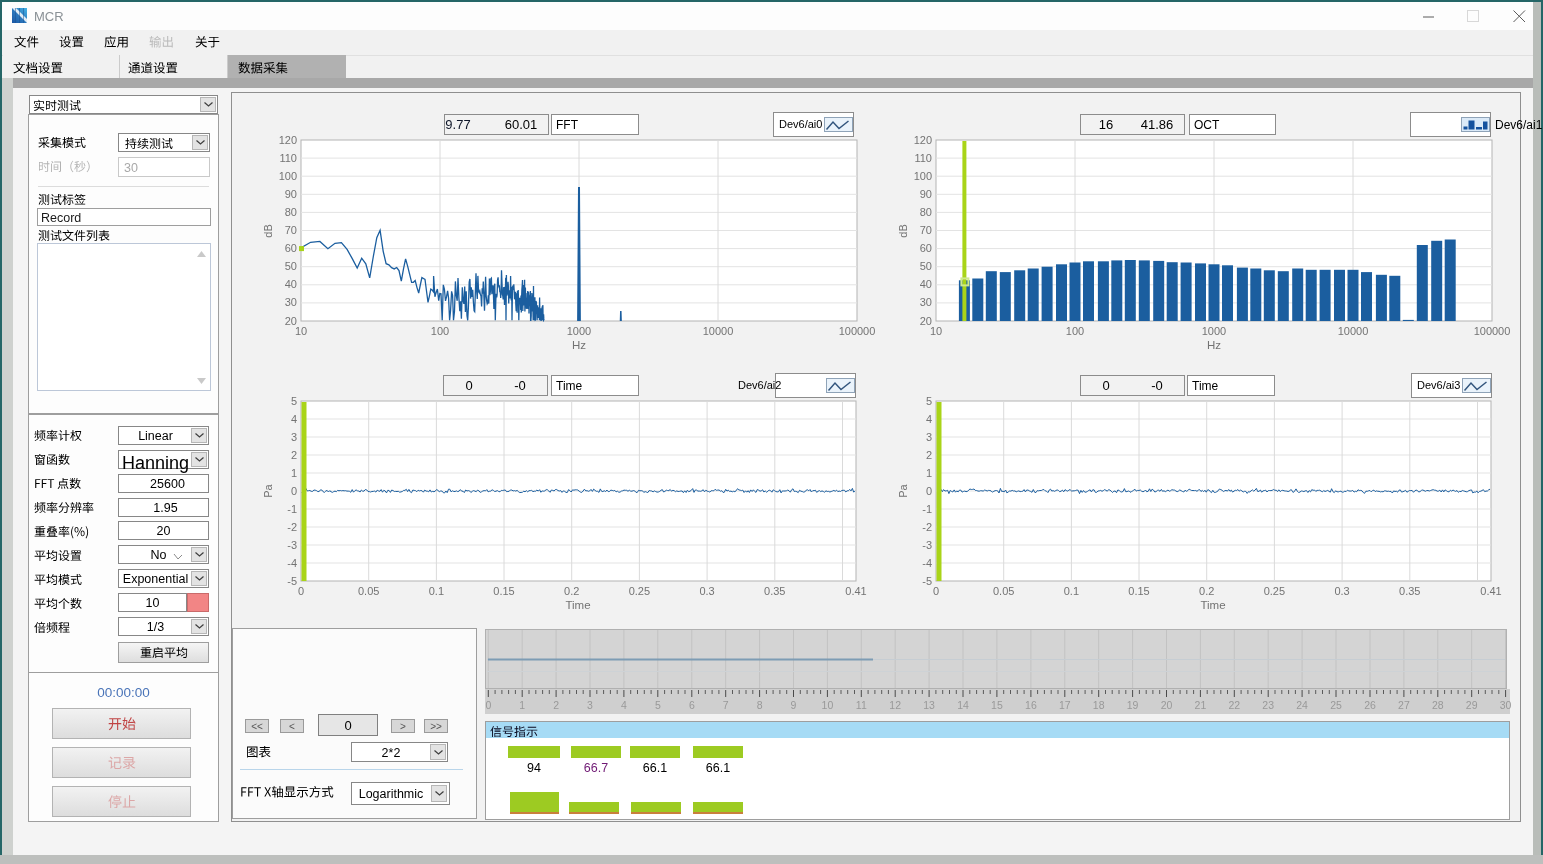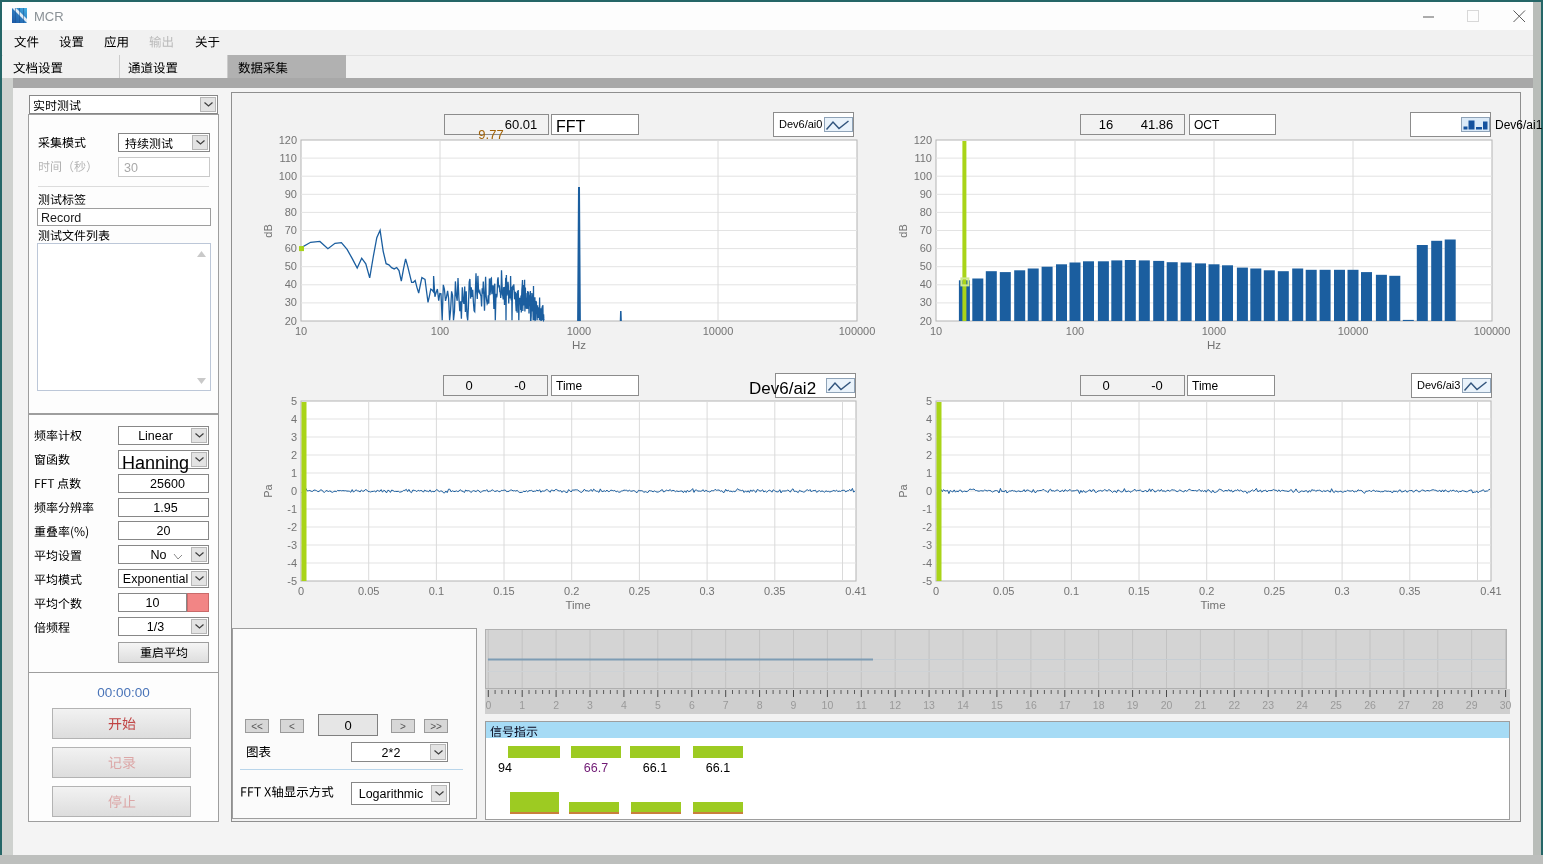--- a/index.html
+++ b/index.html
@@ -218,24 +218,24 @@
     <text x="460.0" y="202" font-size="11" fill="#737373" text-anchor="middle">10000</text>
     <text x="599.0" y="202" font-size="11" fill="#737373" text-anchor="middle">100000</text>
     <text x="321" y="216" font-size="11.5" fill="#737373" text-anchor="middle">Hz</text>
     <text x="14" y="98" font-size="11" fill="#737373" text-anchor="middle" transform="rotate(-90 14 98)">dB</text>
     <polyline points="41.6,115.6 52.6,109.3 61.9,108.4 69.9,115.7 77.0,110.3 83.4,109.7 89.1,116.4 94.4,125.9 99.2,135.0 103.7,125.2 107.8,130.8 111.7,144.8 115.4,123.0 118.8,104.7 122.1,97.3 125.2,118.3 128.1,130.7 130.9,131.8 133.6,134.7 136.2,135.9 138.7,134.5 141.0,137.6 143.3,148.2 145.5,135.8 147.6,125.9 149.7,133.4 151.6,141.1 153.6,149.4 155.4,149.3 157.2,147.5 159.0,154.6 160.7,160.0 162.3,152.0 163.9,144.6 165.5,145.5 167.0,146.5 168.5,158.0 170.0,169.4 171.4,163.1 172.8,156.1 174.1,157.0 175.5,158.8 175.6,143.1 176.9,163.7 178.2,159.3 179.4,156.1 180.7,167.6 181.8,160.5 183.0,160.8 184.2,187.3 185.3,151.8 186.4,156.0 187.5,167.9 188.5,163.9 189.6,157.8 190.6,165.3 191.6,187.3 192.6,177.1 193.6,158.4 194.6,162.5 195.5,187.3 196.5,178.3 197.4,148.4 198.3,162.6 199.2,167.8 200.0,145.1 200.9,164.8 201.8,178.1 202.6,168.2 203.4,185.8 204.3,154.2 205.1,167.9 205.9,170.8 206.7,153.6 207.4,179.1 208.2,158.3 209.0,182.7 209.7,187.3 210.4,174.3 211.2,149.0 211.9,146.0 212.6,165.6 213.3,154.4 214.0,163.9 214.7,156.7 215.4,169.0 216.1,177.8 216.7,178.6 217.4,157.9 218.0,140.2 218.7,158.6 219.3,166.0 219.9,142.9 220.6,158.5 221.2,159.6 221.8,158.1 222.4,161.5 223.0,163.1 223.6,173.5 224.2,155.2 224.8,160.8 225.3,148.6 225.9,163.3 226.5,177.7 227.0,160.7 227.6,143.7 228.2,163.3 228.7,168.0 229.2,170.8 229.8,169.5 230.3,162.4 230.8,170.6 231.4,145.4 231.9,162.1 232.4,158.4 232.9,145.8 233.4,145.2 233.9,161.3 234.4,156.1 234.9,152.3 235.4,161.0 235.9,175.9 236.3,153.0 236.8,150.7 237.3,187.3 237.8,167.7 238.2,160.8 238.7,164.5 239.1,161.7 239.6,146.7 240.1,144.4 240.5,152.5 240.9,153.6 241.4,152.4 241.8,158.8 242.3,159.4 242.7,165.0 243.1,159.1 243.5,137.3 244.0,150.3 244.4,161.7 244.8,162.9 245.2,166.5 245.6,154.8 246.0,154.7 246.5,171.9 246.9,153.7 247.3,163.6 247.7,144.8 248.0,187.3 248.4,142.0 248.8,162.6 249.2,161.1 249.6,155.7 250.0,148.7 250.4,153.4 250.7,170.4 251.1,157.2 251.5,158.8 251.9,163.2 252.2,165.3 252.6,142.9 253.0,163.1 253.3,167.5 253.7,153.7 254.0,187.3 254.4,160.6 254.8,152.6 255.1,155.5 255.5,156.8 255.8,151.2 256.2,157.7 256.5,166.3 256.8,164.0 257.2,165.6 257.5,158.8 257.8,171.1 258.2,178.3 258.5,160.3 258.8,173.8 259.2,179.7 259.5,157.9 259.8,168.2 260.2,157.0 260.5,166.8 260.8,187.3 261.1,173.7 261.4,166.9 261.7,164.8 262.1,170.0 262.4,165.0 262.7,177.0 263.0,162.5 263.3,179.6 263.6,164.7 263.9,156.4 264.2,152.8 264.5,147.0 264.8,177.9 265.1,156.2 265.4,152.1 265.7,154.3 266.0,172.6 266.3,160.2 266.6,146.8 266.9,178.6 267.1,160.3 267.4,154.6 267.7,171.8 268.0,160.0 268.3,175.8 268.6,173.6 268.8,173.9 269.1,164.7 269.4,167.6 269.7,158.0 270.0,176.1 270.2,168.7 270.5,158.7 270.8,162.7 271.0,180.6 271.3,162.2 271.6,173.2 271.8,165.3 272.1,166.3 272.4,157.9 272.6,187.3 272.9,187.3 273.2,183.0 273.4,163.5 273.7,173.0 273.9,160.1 274.2,168.5 274.4,178.4 274.7,161.4 275.0,179.4 275.2,187.3 275.5,152.9 275.7,187.3 276.0,166.8 276.2,164.2 276.4,171.9 276.7,187.3 276.9,164.3 277.2,187.3 277.4,187.2 277.7,178.3 277.9,167.9 278.1,172.8 278.4,168.4 278.6,180.5 278.9,178.3 279.1,187.3 279.3,180.4 279.6,172.2 279.8,180.9 280.0,174.0 280.3,184.2 280.5,184.7 280.7,179.2 281.0,181.7 281.2,174.7 281.4,187.3 281.6,164.5 281.9,183.1 282.1,183.3 282.3,187.3 282.5,181.3 282.8,175.3 283.0,187.3 283.2,187.3 283.4,175.5 283.6,183.6 283.9,187.3 284.1,173.6 284.3,182.1 284.5,187.3 284.7,172.3 284.9,172.7 285.1,186.9 285.4,187.3 285.6,181.3 285.8,185.4 286.0,187.3" stroke="#1b5e9f" stroke-width="1.3" fill="none"></polyline>
     <path d="M320.1 188 L321.0 54.1 L321.9 188" stroke="#1b5e9f" stroke-width="2" fill="none"></path>
     <path d="M362.5 188 L362.8 178.0 L363.1 188" stroke="#1b5e9f" stroke-width="1.5" fill="none"></path>
     <rect x="41.0" y="113.1" width="5" height="5" fill="#a9d418"></rect>
   </svg>
 <div style="position:absolute;left:444px;top:114px;width:105px;height:21px;background:#f2f2f2;border:1px solid #8c8c8c"></div>
-<div style="position:absolute;left:465px;top:118px;width:52px;font-size:13px;color:#a16207;line-height:1;text-align:center;margin-top:10px;">9.77</div>
+<div style="position:absolute;left:432px;top:118px;width:52px;font-size:13px;color:#0f172a;line-height:1;text-align:center;">9.77</div>
 <div style="position:absolute;left:494px;top:118px;width:54px;font-size:13px;color:#000;line-height:1;text-align:center;">60.01</div>
 <div style="position:absolute;left:551px;top:114px;width:88px;height:21px;background:#fff;border:1px solid #8c8c8c"></div>
-<div style="position:absolute;left:556px;top:119px;font-size:16px;color:#000;line-height:1;">FFT</div>
+<div style="position:absolute;left:556px;top:119px;font-size:12px;color:#000;line-height:1;">FFT</div>
 <div style="position:absolute;left:773px;top:112px;width:81px;height:25px;background:#fff;border:1px solid #8c8c8c"></div>
 <div style="position:absolute;left:779px;top:119px;font-size:11px;color:#000;line-height:1;">Dev6/ai0</div>
 <svg style="position:absolute;left:824px;top:117px" width="29" height="15">
     <rect x="0.5" y="0.5" width="28" height="14" fill="#eaf3fb" stroke="#8fa3b8"></rect>
     <path d="M2.5 12.5 L9 5 L15 11.5 L24.5 4" stroke="#33567e" stroke-width="1.5" fill="none"></path>
   </svg>
 <svg style="position:absolute;left:893px;top:133px;overflow:visible" width="612" height="222">
     <rect x="43" y="7" width="556" height="181" fill="#ffffff" stroke="#b3b3b3"></rect>
     <text x="39" y="191.5" font-size="11" fill="#737373" text-anchor="end">20</text>
     <line x1="43" y1="169.9" x2="599" y2="169.9" stroke="#e3e3e3"></line>
@@ -363,21 +363,21 @@
     <text x="14" y="97" font-size="11" fill="#737373" text-anchor="middle" transform="rotate(-90 14 97)">Pa</text>
     <polyline points="44.0,98.6 45.3,96.7 46.6,96.6 48.0,94.6 49.3,97.0 50.6,96.7 51.9,96.5 53.2,97.3 54.6,97.4 55.9,96.0 57.2,96.2 58.5,96.6 59.8,97.6 61.2,97.5 62.5,95.8 63.8,96.0 65.1,97.7 66.4,98.4 67.8,97.0 69.1,96.4 70.4,98.0 71.7,96.7 73.0,97.7 74.4,98.4 75.7,97.6 77.0,97.1 78.3,97.7 79.6,96.4 81.0,96.8 82.3,96.5 83.6,96.8 84.9,96.6 86.2,96.8 87.6,96.7 88.9,97.1 90.2,97.1 91.5,97.3 92.8,98.3 94.2,95.6 95.5,98.2 96.8,96.8 98.1,95.9 99.4,96.8 100.8,97.1 102.1,98.0 103.4,96.0 104.7,97.2 106.0,97.1 107.4,95.5 108.7,95.9 110.0,97.5 111.3,97.6 112.6,98.0 113.9,97.5 115.3,97.4 116.6,97.1 117.9,98.1 119.2,96.2 120.5,96.9 121.9,97.3 123.2,95.6 124.5,98.2 125.8,96.3 127.1,96.9 128.5,98.9 129.8,96.3 131.1,96.5 132.4,98.4 133.7,96.0 135.1,96.6 136.4,97.5 137.7,97.4 139.0,97.5 140.3,97.3 141.7,98.2 143.0,97.9 144.3,97.5 145.6,96.4 146.9,96.4 148.3,95.3 149.6,97.6 150.9,95.4 152.2,97.8 153.5,98.7 154.9,96.0 156.2,96.4 157.5,96.6 158.8,97.7 160.1,96.2 161.5,96.9 162.8,96.5 164.1,96.8 165.4,98.2 166.7,96.1 168.1,97.1 169.4,97.2 170.7,97.8 172.0,95.9 173.3,98.0 174.7,97.4 176.0,97.8 177.3,97.1 178.6,95.5 179.9,96.4 181.3,97.7 182.6,97.0 183.9,97.0 185.2,98.6 186.5,99.0 187.9,97.0 189.2,98.7 190.5,95.2 191.8,95.2 193.1,97.8 194.5,96.8 195.8,97.5 197.1,97.5 198.4,96.9 199.7,97.6 201.1,97.1 202.4,95.6 203.7,97.2 205.0,97.2 206.3,98.6 207.7,96.0 209.0,97.0 210.3,96.6 211.6,96.9 212.9,98.5 214.3,97.3 215.6,96.6 216.9,97.1 218.2,97.7 219.5,96.1 220.9,96.8 222.2,98.4 223.5,97.8 224.8,97.0 226.1,96.6 227.5,96.9 228.8,95.6 230.1,97.8 231.4,97.3 232.7,97.1 234.1,95.8 235.4,96.4 236.7,97.5 238.0,97.2 239.3,96.6 240.7,97.5 242.0,97.8 243.3,96.4 244.6,96.5 245.9,96.2 247.3,96.0 248.6,97.7 249.9,97.5 251.2,97.3 252.5,95.9 253.8,96.1 255.2,96.9 256.5,96.6 257.8,97.1 259.1,96.4 260.4,97.6 261.8,98.6 263.1,98.4 264.4,98.4 265.7,97.1 267.0,97.8 268.4,96.7 269.7,97.8 271.0,96.7 272.3,96.6 273.6,96.4 275.0,97.6 276.3,97.2 277.6,97.2 278.9,96.0 280.2,97.1 281.6,95.7 282.9,98.3 284.2,96.9 285.5,97.2 286.8,96.9 288.2,95.6 289.5,95.8 290.8,97.0 292.1,98.3 293.4,96.0 294.8,96.4 296.1,97.0 297.4,95.5 298.7,95.5 300.0,96.6 301.4,97.0 302.7,96.6 304.0,98.4 305.3,96.9 306.6,97.3 308.0,98.4 309.3,98.5 310.6,95.6 311.9,96.7 313.2,98.0 314.6,95.8 315.9,96.2 317.2,95.8 318.5,95.8 319.8,96.0 321.2,97.2 322.5,98.1 323.8,98.4 325.1,97.0 326.4,95.2 327.8,96.9 329.1,96.7 330.4,97.3 331.7,96.9 333.0,95.4 334.4,97.4 335.7,95.1 337.0,96.4 338.3,97.3 339.6,97.3 341.0,98.4 342.3,94.9 343.6,97.3 344.9,97.6 346.2,96.7 347.6,97.6 348.9,96.0 350.2,97.6 351.5,97.5 352.8,96.1 354.2,96.4 355.5,96.8 356.8,96.4 358.1,97.9 359.4,97.2 360.8,98.2 362.1,98.1 363.4,97.1 364.7,96.8 366.0,96.1 367.4,96.3 368.7,96.3 370.0,97.3 371.3,96.2 372.6,97.1 374.0,97.2 375.3,96.6 376.6,96.8 377.9,98.3 379.2,98.5 380.6,96.3 381.9,96.8 383.2,96.7 384.5,96.8 385.8,98.4 387.2,97.6 388.5,98.1 389.8,98.6 391.1,96.6 392.4,96.8 393.7,97.0 395.1,97.9 396.4,96.9 397.7,97.6 399.0,98.1 400.3,98.0 401.7,97.4 403.0,96.3 404.3,95.6 405.6,98.0 406.9,97.4 408.3,96.2 409.6,96.5 410.9,96.6 412.2,95.5 413.5,97.2 414.9,96.3 416.2,96.7 417.5,97.7 418.8,96.9 420.1,97.5 421.5,97.4 422.8,97.0 424.1,97.0 425.4,98.7 426.7,96.8 428.1,98.5 429.4,96.2 430.7,97.7 432.0,97.2 433.3,96.3 434.7,94.6 436.0,98.4 437.3,96.0 438.6,96.1 439.9,97.1 441.3,97.1 442.6,97.3 443.9,96.8 445.2,95.7 446.5,97.8 447.9,96.2 449.2,97.2 450.5,97.5 451.8,98.1 453.1,96.8 454.5,96.7 455.8,96.8 457.1,95.3 458.4,96.3 459.7,96.1 461.1,96.0 462.4,97.2 463.7,96.7 465.0,98.4 466.3,98.3 467.7,95.3 469.0,97.1 470.3,96.1 471.6,97.5 472.9,97.1 474.3,97.8 475.6,97.3 476.9,97.7 478.2,96.7 479.5,94.7 480.9,95.9 482.2,96.2 483.5,96.6 484.8,96.1 486.1,98.5 487.5,96.8 488.8,98.2 490.1,96.7 491.4,98.5 492.7,95.9 494.1,97.5 495.4,95.8 496.7,97.4 498.0,98.4 499.3,95.5 500.7,96.2 502.0,97.2 503.3,96.8 504.6,95.8 505.9,98.0 507.3,97.0 508.6,98.2 509.9,97.3 511.2,96.0 512.5,96.6 513.9,98.2 515.2,95.8 516.5,96.6 517.8,97.5 519.1,97.9 520.5,97.7 521.8,95.7 523.1,98.9 524.4,96.9 525.7,97.0 527.1,97.0 528.4,96.8 529.7,96.1 531.0,96.7 532.3,98.2 533.6,95.8 535.0,94.8 536.3,97.5 537.6,97.3 538.9,97.7 540.2,98.6 541.6,96.3 542.9,97.2 544.2,97.5 545.5,98.1 546.8,97.9 548.2,96.2 549.5,95.8 550.8,96.8 552.1,95.5 553.4,98.0 554.8,96.6 556.1,96.7 557.4,96.2 558.7,98.4 560.0,97.3 561.4,96.6 562.7,97.6 564.0,96.9 565.3,97.5 566.6,98.2 568.0,96.8 569.3,97.5 570.6,97.4 571.9,98.0 573.2,97.5 574.6,97.0 575.9,96.4 577.2,97.3 578.5,96.1 579.8,97.6 581.2,97.1 582.5,97.5 583.8,96.5 585.1,96.3 586.4,96.2 587.8,98.0 589.1,96.8 590.4,96.8 591.7,95.4 593.0,96.9 594.4,94.4 595.7,98.2 597.0,96.8" stroke="#1b5e9f" stroke-width="1" fill="none"></polyline>
     <rect x="43.5" y="8" width="5" height="179" fill="#a9d418"></rect>
   </svg>
 <div style="position:absolute;left:443px;top:375px;width:105px;height:21px;background:#f2f2f2;border:1px solid #8c8c8c"></div>
 <div style="position:absolute;left:443px;top:379px;width:52px;font-size:13px;color:#000;line-height:1;text-align:center;">0</div>
 <div style="position:absolute;left:493px;top:379px;width:54px;font-size:13px;color:#000;line-height:1;text-align:center;">-0</div>
 <div style="position:absolute;left:551px;top:375px;width:88px;height:21px;background:#fff;border:1px solid #8c8c8c"></div>
 <div style="position:absolute;left:556px;top:380px;font-size:12px;color:#000;line-height:1;">Time</div>
 <div style="position:absolute;left:775px;top:373px;width:81px;height:25px;background:#fff;border:1px solid #8c8c8c"></div>
-<div style="position:absolute;left:738px;top:380px;font-size:17px;color:#000;line-height:1;margin-left:11px;">Dev6/ai2</div>
+<div style="position:absolute;left:738px;top:380px;font-size:11px;color:#000;line-height:1;">Dev6/ai2</div>
 <svg style="position:absolute;left:826px;top:378px" width="29" height="15">
     <rect x="0.5" y="0.5" width="28" height="14" fill="#eaf3fb" stroke="#8fa3b8"></rect>
     <path d="M2.5 12.5 L9 5 L15 11.5 L24.5 4" stroke="#33567e" stroke-width="1.5" fill="none"></path>
   </svg>
 <svg style="position:absolute;left:893px;top:394px;overflow:visible" width="612" height="222">
     <rect x="43" y="7" width="555" height="180" fill="#ffffff" stroke="#b3b3b3"></rect>
     <text x="39" y="10.5" font-size="11" fill="#737373" text-anchor="end">5</text>
     <line x1="43" y1="25.0" x2="598" y2="25.0" stroke="#e3e3e3"></line>
     <text x="39" y="28.5" font-size="11" fill="#737373" text-anchor="end">4</text>
     <line x1="43" y1="43.0" x2="598" y2="43.0" stroke="#e3e3e3"></line>
@@ -679,21 +679,21 @@
     <line x1="1020.6" y1="61" x2="1020.6" y2="68" stroke="#4a4a4a"></line>
     <text x="1020.6" y="80" font-size="10.5" fill="#999999" text-anchor="middle">30</text>
     <line x1="3" y1="30.5" x2="388" y2="30.5" stroke="#7d9cb4" stroke-width="1.8"></line>
   </svg>
 <div style="position:absolute;left:485px;top:721px;width:1025px;height:99px;background:#fff;border:1px solid #9e9e9e"></div>
 <div style="position:absolute;left:486px;top:722px;width:1023px;height:16px;background:#a6dbf5"></div>
 <svg style="position:absolute;left:490px;top:724px;overflow:visible" width="50" height="15">
     <path d="M4.6 5.6V6.4H10.4V5.6ZM4.6 7.3V8.1H10.4V7.3ZM3.7 3.9V4.7H11.4V3.9ZM6.5 2.2C6.8 2.7 7.2 3.4 7.3 3.8L8.1 3.5C8 3.1 7.6 2.4 7.3 1.9ZM4.4 9.1V13H5.2V12.5H9.7V12.9H10.5V9.1ZM5.2 11.7V9.8H9.7V11.7ZM3.1 2C2.5 3.8 1.5 5.6 0.4 6.8C0.5 7 0.8 7.4 0.9 7.6C1.3 7.2 1.7 6.6 2 6.1V13H2.9V4.6C3.3 3.8 3.6 3 3.9 2.2Z M15.1 3.2H20.8V4.8H15.1ZM14.2 2.4V5.6H21.8V2.4ZM12.8 6.7V7.5H15.2C15 8.3 14.7 9.1 14.4 9.7H20.7C20.5 11.1 20.3 11.8 20 12C19.8 12.1 19.7 12.1 19.4 12.1C19 12.1 18.2 12.1 17.3 12C17.5 12.3 17.6 12.6 17.6 12.9C18.5 12.9 19.3 12.9 19.7 12.9C20.1 12.9 20.4 12.8 20.7 12.6C21.2 12.2 21.5 11.3 21.7 9.3C21.8 9.2 21.8 8.9 21.8 8.9H15.8L16.2 7.5H23.2V6.7Z M34 2.6C33.1 3 31.6 3.5 30.2 3.8V2H29.3V5.4C29.3 6.4 29.7 6.7 31.1 6.7C31.3 6.7 33.6 6.7 33.9 6.7C35 6.7 35.3 6.3 35.5 4.7C35.2 4.6 34.8 4.5 34.6 4.4C34.6 5.7 34.5 5.9 33.8 5.9C33.3 5.9 31.5 5.9 31.1 5.9C30.3 5.9 30.2 5.8 30.2 5.4V4.5C31.7 4.2 33.5 3.8 34.7 3.3ZM30.1 10.4H34.1V11.7H30.1ZM30.1 9.7V8.5H34.1V9.7ZM29.3 7.7V12.9H30.1V12.4H34.1V12.9H34.9V7.7ZM26.2 1.9V4.3H24.5V5.2H26.2V7.8L24.4 8.3L24.6 9.2L26.2 8.7V11.9C26.2 12.1 26.1 12.1 26 12.1C25.8 12.1 25.3 12.1 24.8 12.1C24.9 12.4 25 12.7 25.1 12.9C25.9 13 26.3 12.9 26.7 12.8C27 12.6 27.1 12.4 27.1 11.9V8.4L28.7 7.9L28.6 7.1L27.1 7.5V5.2H28.5V4.3H27.1V1.9Z M38.8 7.8C38.3 9.1 37.4 10.5 36.4 11.3C36.6 11.4 37.1 11.7 37.2 11.9C38.2 10.9 39.1 9.5 39.7 8ZM44.2 8.2C45.1 9.3 46 10.9 46.3 11.9L47.2 11.5C46.8 10.5 45.9 8.9 45 7.8ZM37.8 2.8V3.7H46.2V2.8ZM36.7 5.7V6.6H41.5V11.8C41.5 12 41.5 12 41.2 12C41 12 40.2 12 39.4 12C39.6 12.3 39.7 12.7 39.7 12.9C40.8 12.9 41.5 12.9 41.9 12.8C42.4 12.6 42.5 12.4 42.5 11.8V6.6H47.3V5.7Z" fill="#0a0a20" fill-opacity="1.0"></path>
   </svg>
 <div style="position:absolute;left:508px;top:746px;width:52px;height:12px;background:#9dcb22"></div>
-<div style="position:absolute;left:498px;top:762px;width:72px;font-size:12.5px;color:#000;line-height:1;">94</div>
+<div style="position:absolute;left:498px;top:762px;width:72px;font-size:12.5px;color:#000;line-height:1;text-align:center;">94</div>
 <div style="position:absolute;left:571px;top:746px;width:50px;height:12px;background:#9dcb22"></div>
 <div style="position:absolute;left:561px;top:762px;width:70px;font-size:12.5px;color:#701a75;line-height:1;text-align:center;">66.7</div>
 <div style="position:absolute;left:630px;top:746px;width:50px;height:12px;background:#9dcb22"></div>
 <div style="position:absolute;left:620px;top:762px;width:70px;font-size:12.5px;color:#000;line-height:1;text-align:center;">66.1</div>
 <div style="position:absolute;left:693px;top:746px;width:50px;height:12px;background:#9dcb22"></div>
 <div style="position:absolute;left:683px;top:762px;width:70px;font-size:12.5px;color:#000;line-height:1;text-align:center;">66.1</div>
 <div style="position:absolute;left:510px;top:792px;width:49px;height:22px;background:#9dcb22;border-bottom:2px solid #c9803c"></div>
 <div style="position:absolute;left:569px;top:802px;width:50px;height:12px;background:#9dcb22;border-bottom:2px solid #c9803c"></div>
 <div style="position:absolute;left:631px;top:802px;width:50px;height:12px;background:#9dcb22;border-bottom:2px solid #c9803c"></div>
 <div style="position:absolute;left:693px;top:802px;width:50px;height:12px;background:#9dcb22;border-bottom:2px solid #c9803c"></div>

